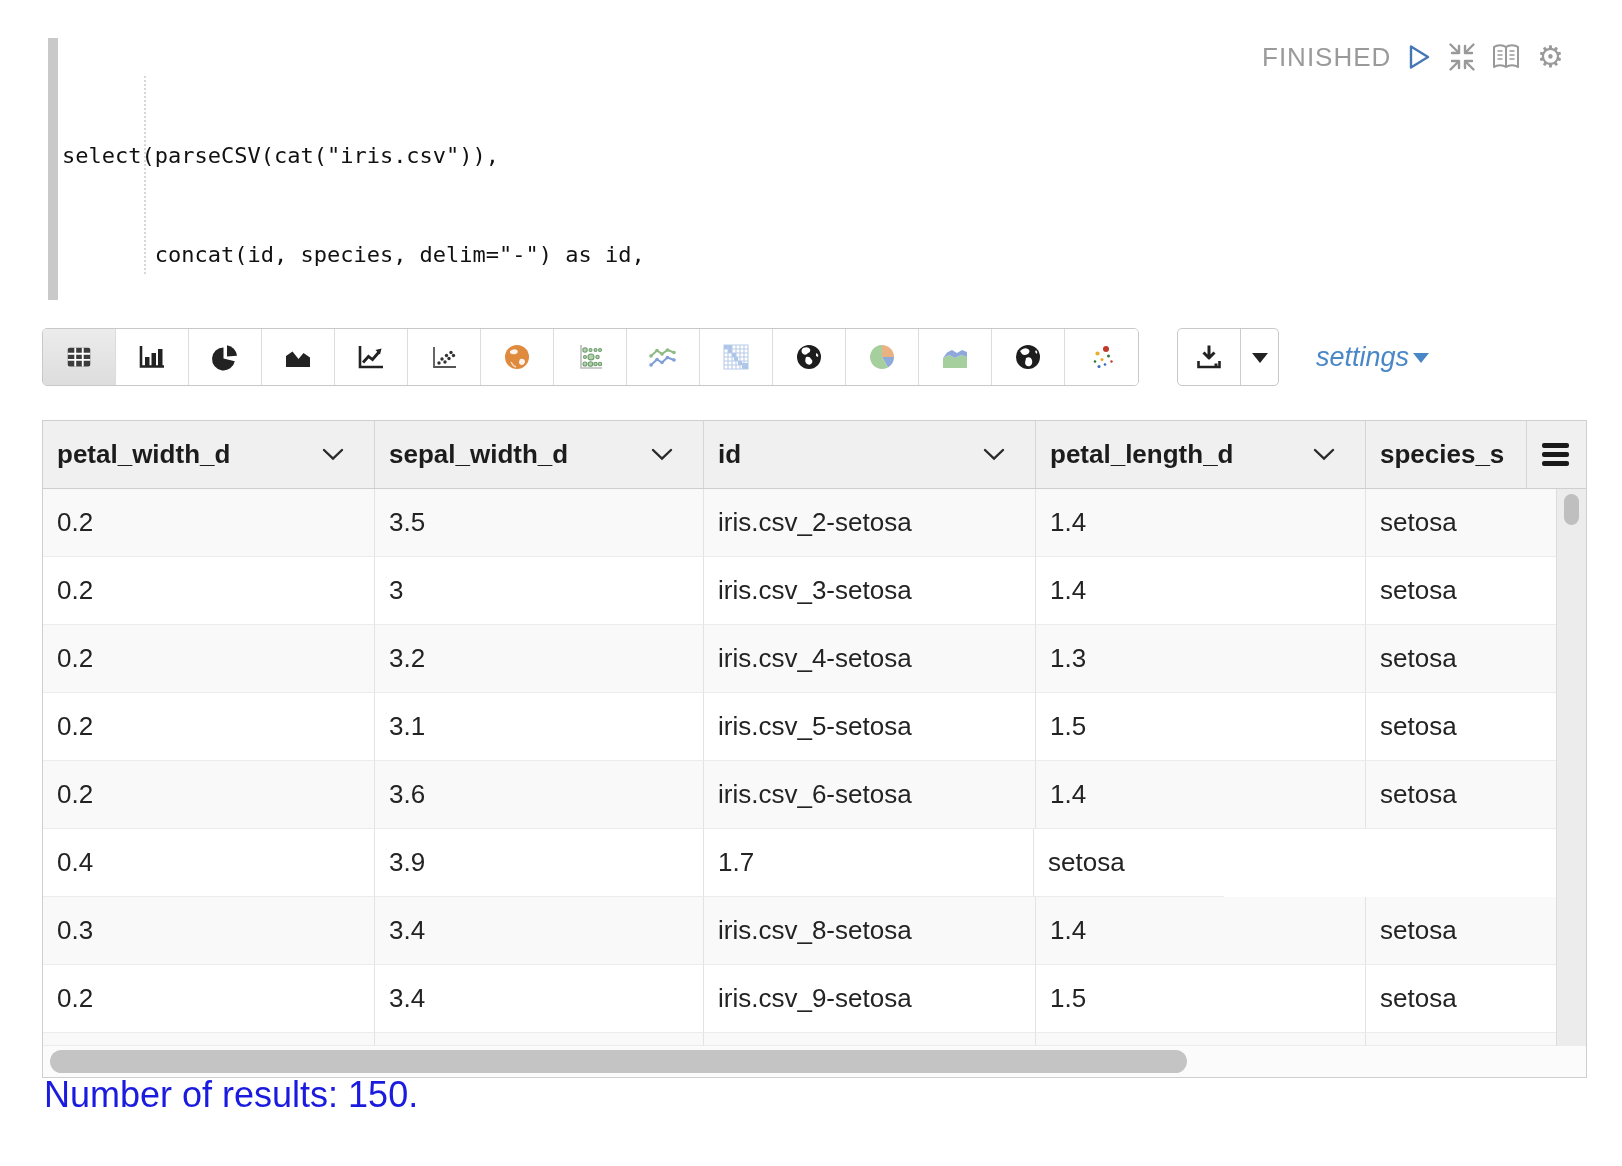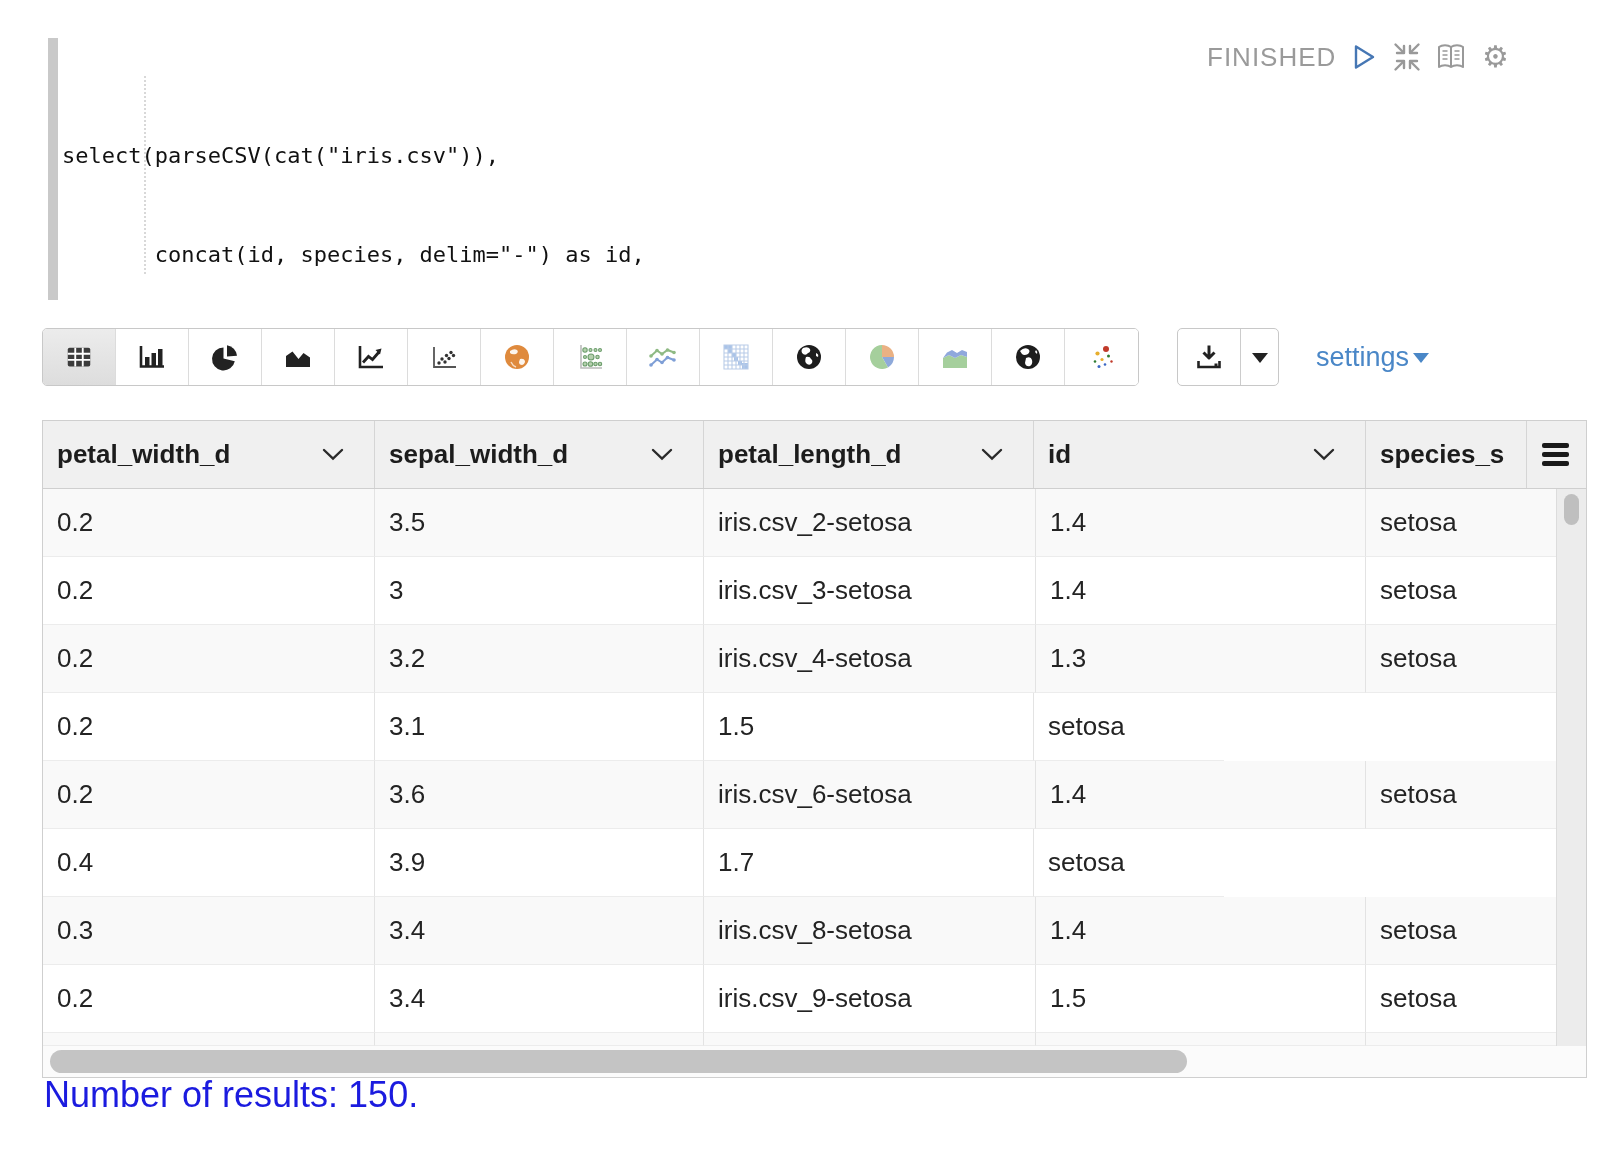--- a/index.html
+++ b/index.html
@@ -13,36 +13,36 @@
   .code-block { position:absolute; left:42px; top:36px; width:1160px; }
   .code-gutter { position:absolute; left:6px; top:2px; width:10px; height:262px; background:#c9c9c9; }
   .code-pre {
     position:relative; margin-left:20px; padding-top:4px;
     font-family:"DejaVu Sans Mono", monospace; font-size:22px; line-height:33px;
     white-space:pre; color:#111;
   }
   .indent-guide { position:absolute; left:82px; top:40px; height:198px; border-left:2px dotted #d8d8d8; }
 
   
-  .status-bar { position:absolute; left:1207px; top:40px; display:flex; align-items:center; gap:10px; }
+  .status-bar { position:absolute; left:1262px; top:40px; display:flex; align-items:center; gap:10px; }
   .status-label { font-size:26px; color:#9a9a9a; letter-spacing:1px; }
   .sicon { display:flex; align-items:center; justify-content:center; width:34px; height:34px; cursor:pointer; }
   .gear-glyph { font-size:30px; color:#9a9a9a; line-height:1; }
 
   
   .toolbar { position:absolute; left:42px; top:328px; display:flex; align-items:stretch; height:58px; }
   .chart-group { display:flex; border:1px solid #c8c8c8; border-radius:5px; overflow:hidden; background:#fff; }
   .chart-btn { width:73px; display:flex; align-items:center; justify-content:center; border-right:1px solid #dcdcdc; background:#fff; cursor:pointer; }
   .chart-btn:last-child { border-right:none; }
   .chart-btn.selected { background:linear-gradient(#ececec,#dddddd); }
   .dl-group { display:flex; margin-left:38px; border:1px solid #c8c8c8; border-radius:5px; overflow:hidden; background:#fff; }
   .dl-btn { width:63px; display:flex; align-items:center; justify-content:center; border-right:1px solid #ccc; cursor:pointer; }
   .dl-caret-btn { width:37px; display:flex; align-items:center; justify-content:center; cursor:pointer; }
   .caret-down { width:0; height:0; border:8px solid transparent; border-top:10px solid #222; margin-top:9px; }
-  .settings-link { margin-left:37px; display:flex; align-items:center; gap:4px; color:#4a87c7; font-size:27px; cursor:pointer; }
+  .settings-link { margin-left:37px; display:flex; align-items:center; gap:4px; color:#4a87c7; font-size:27px; cursor:pointer;font-style:italic; }
   .settings-caret { width:0; height:0; border:8px solid transparent; border-top:10px solid #4a87c7; margin-top:9px; }
 
   
   .table-wrap { position:absolute; left:42px; top:420px; width:1545px; background:#fff; border:1px solid #cfcfcf; }
   .thead { display:flex; height:68px; background:#f0f0f0; border-bottom:1px solid #cfcfcf; }
   .th {
     display:flex; align-items:center; justify-content:space-between;
     padding:0 30px 0 14px; font-size:26px; font-weight:bold; color:#1c1c1c;
     border-right:1px solid #d5d5d5; cursor:pointer;
   }
@@ -352,36 +352,36 @@
         </span>
     </div>
     <div class="th c1">
       <span>sepal_width_d</span>
       <span class="chev">
           <svg width="22" height="13" viewBox="0 0 22 13">
             <path d="M2,2 L11,10.5 L20,2" stroke="#2a2a2a" stroke-width="2.4" fill="none" stroke-linecap="round"></path>
           </svg>
         </span>
     </div>
+    <div class="th c2">
+      <span>id</span>
+      <span class="chev">
+          <svg width="22" height="13" viewBox="0 0 22 13">
+            <path d="M2,2 L11,10.5 L20,2" stroke="#2a2a2a" stroke-width="2.4" fill="none" stroke-linecap="round"></path>
+          </svg>
+        </span>
+    </div>
     <div class="th c3">
       <span>petal_length_d</span>
       <span class="chev">
           <svg width="22" height="13" viewBox="0 0 22 13">
             <path d="M2,2 L11,10.5 L20,2" stroke="#2a2a2a" stroke-width="2.4" fill="none" stroke-linecap="round"></path>
           </svg>
         </span>
     </div>
-    <div class="th c2">
-      <span>id</span>
-      <span class="chev">
-          <svg width="22" height="13" viewBox="0 0 22 13">
-            <path d="M2,2 L11,10.5 L20,2" stroke="#2a2a2a" stroke-width="2.4" fill="none" stroke-linecap="round"></path>
-          </svg>
-        </span>
-    </div>
     <div class="th c4">
       <span>species_s</span>
     </div>
     <div class="th-menu">
       <span style="display:flex;flex-direction:column;gap:4px;">
         <span class="bar"></span>
           <span class="bar"></span>
           <span class="bar"></span>
       </span>
     </div>
@@ -407,20 +407,21 @@
       <div class="trow odd">
         <div class="td c0">0.2</div>
         <div class="td c1">3.2</div>
         <div class="td c2">iris.csv_4-setosa</div>
         <div class="td c3">1.3</div>
         <div class="td c4">setosa</div>
       </div>
       <div class="trow even">
         <div class="td c0">0.2</div>
         <div class="td c1">3.1</div>
+        <div class="td c2">iris.csv_5-setosa</div>
         <div class="td c3">1.5</div>
         <div class="td c4">setosa</div>
       </div>
       <div class="trow odd">
         <div class="td c0">0.2</div>
         <div class="td c1">3.6</div>
         <div class="td c2">iris.csv_6-setosa</div>
         <div class="td c3">1.4</div>
         <div class="td c4">setosa</div>
       </div>

